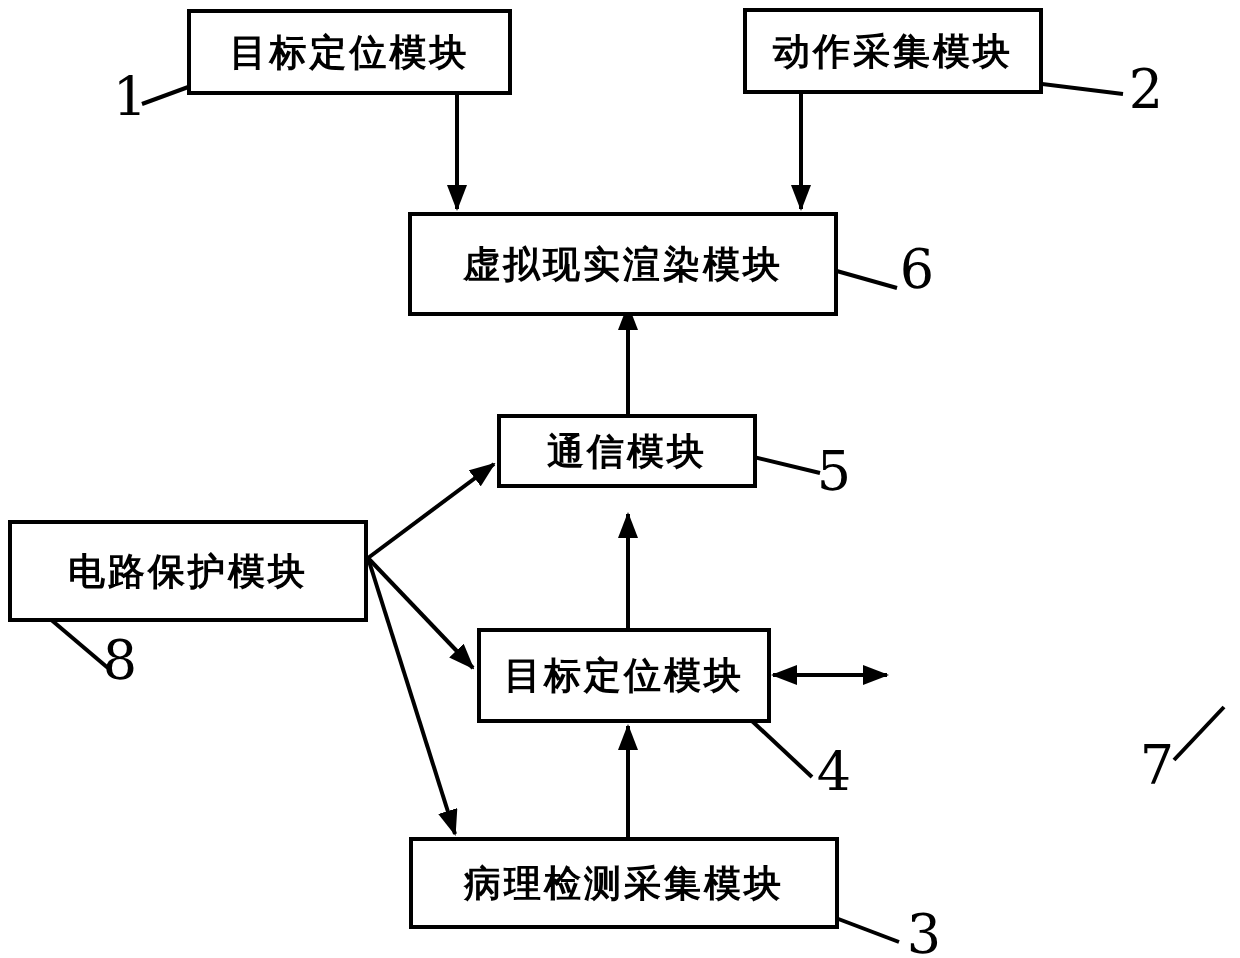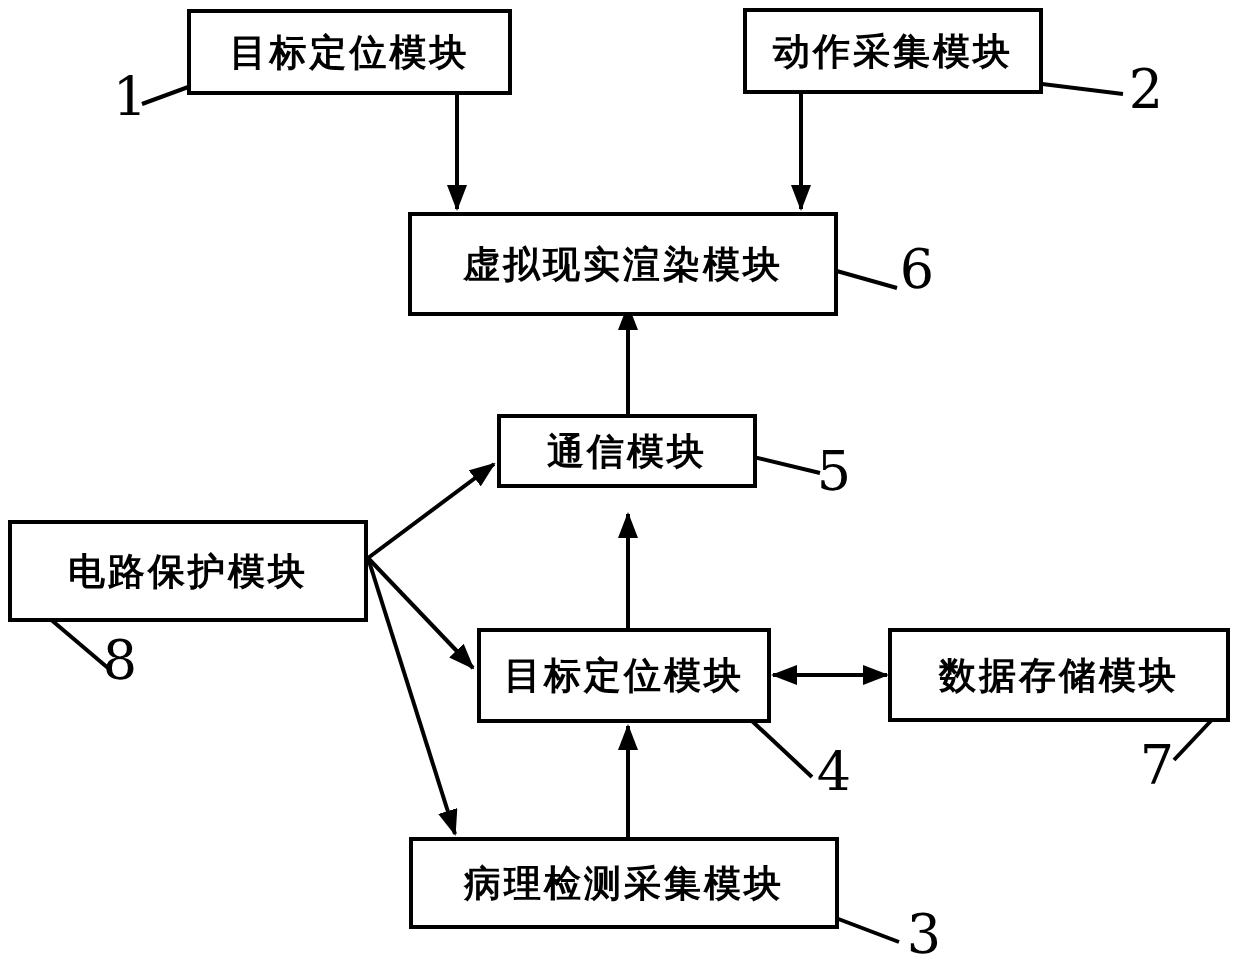--- a/index.html
+++ b/index.html
@@ -100,23 +100,20 @@
   </div>
 
   <div class="node" style="left:8px;   top:520px; width:360px; height:102px;">
     <span class="node-label">电路保护模块</span>
   </div>
 
   <div class="node" style="left:477px; top:628px; width:294px; height:95px;">
     <span class="node-label">目标定位模块</span>
   </div>
 
-  <div class="node" style="left:888px; top:628px; width:342px; height:94px;">
-    <span class="node-label">数据存储模块</span>
-  </div>
 
   <div class="node" style="left:409px; top:837px; width:430px; height:92px;">
     <span class="node-label">病理检测采集模块</span>
   </div>
 
   <div class="ref-label" style="left:130px;  top:98px;">1</div>
   <div class="ref-label" style="left:1146px; top:90px;">2</div>
   <div class="ref-label" style="left:917px;  top:270px;">6</div>
   <div class="ref-label" style="left:834px;  top:472px;">5</div>
   <div class="ref-label" style="left:120px;  top:661px;">8</div>

